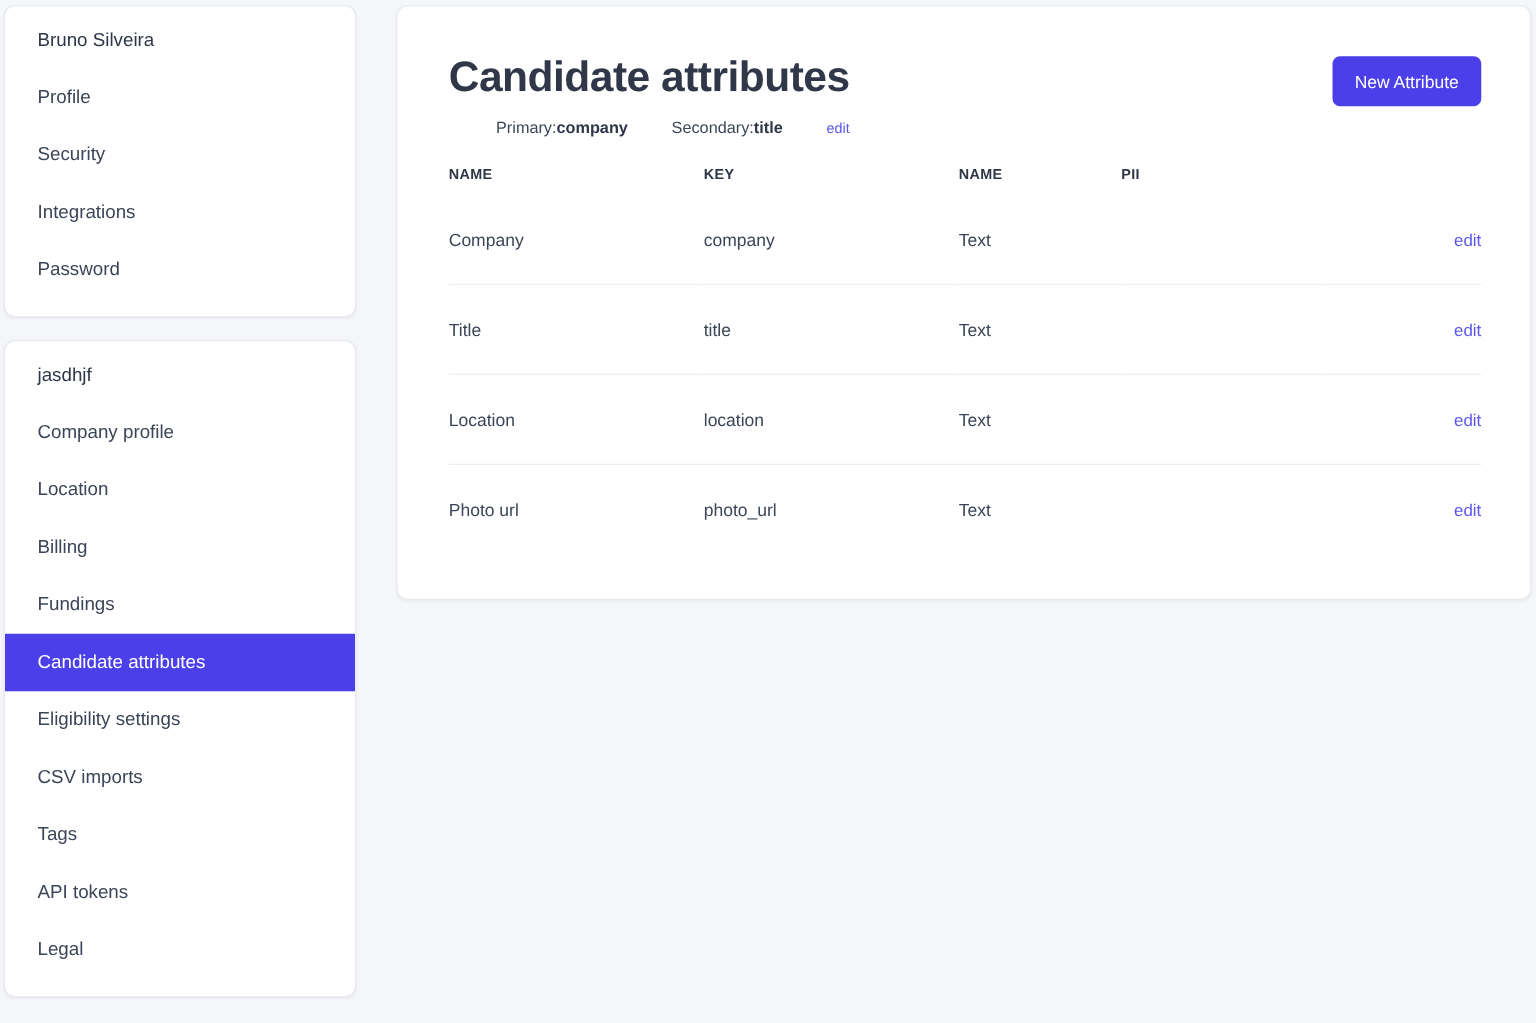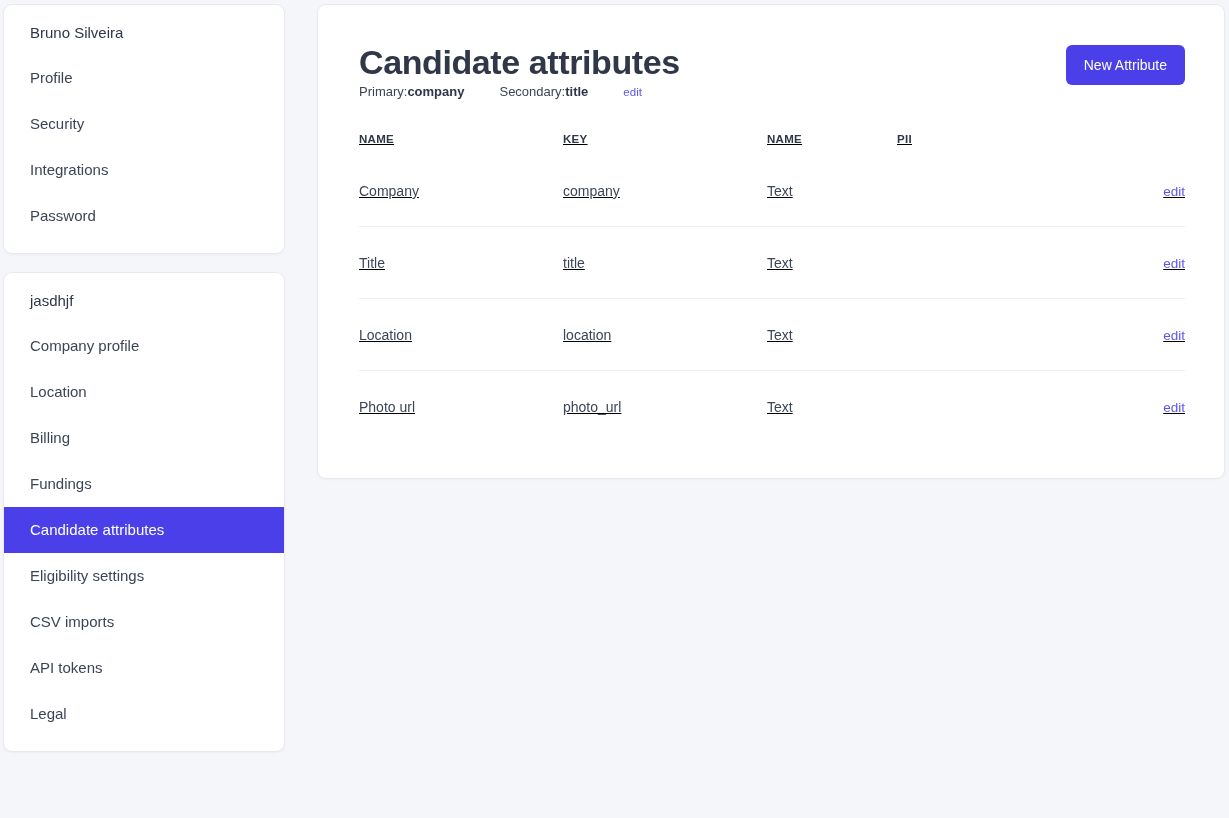--- a/index.html
+++ b/index.html
@@ -86,42 +86,43 @@
     border-radius: 6px;
     font-family: "Liberation Sans", sans-serif;
     font-size: 14px;
     padding: 12px 18px;
     cursor: pointer;
     white-space: nowrap;
     margin-top: 4px;
     margin-left: 14px;
   }
   .subline {
+    margin-top: 10px;
     font-size: 13px;
     color: #3c4557;
     display: flex;
     align-items: baseline;
     gap: 0;
     line-height: 18px;
+    justify-content: flex-end;
   }
   .subline .pair { margin-right: 35px; white-space: nowrap; }
   .subline .pair b { font-weight: bold; color: #2e3648; }
   .link-edit {
     color: #5b55ee;
     font-size: 11.5px;
     text-decoration: none;
     cursor: pointer;
   }
 
   
   table.attrs {
     width: 100%;
     border-collapse: collapse;
-    margin-top: 32px;
-    text-decoration: underline;
+    margin-top: 22px;
   }
   table.attrs th {
     text-align: left;
     font-size: 11.5px;
     font-weight: bold;
     color: #2e3648;
     letter-spacing: 0.3px;
     padding: 0 0 10px 0;
   }
   table.attrs td {
@@ -154,20 +155,21 @@
       </div>
       <div class="nav-card">
         <div class="nav-title">jasdhjf</div>
         <a class="nav-item" href="#">Company profile</a>
         <a class="nav-item" href="#">Location</a>
         <a class="nav-item" href="#">Billing</a>
         <a class="nav-item" href="#">Fundings</a>
         <a class="nav-item active" href="#">Candidate attributes</a>
         <a class="nav-item" href="#">Eligibility settings</a>
         <a class="nav-item" href="#">CSV imports</a>
+        <a class="nav-item" href="#">Tags</a>
         <a class="nav-item" href="#">API tokens</a>
         <a class="nav-item" href="#">Legal</a>
       </div>
     </nav>
 
   <section class="main-card">
 
     <div class="header-row">
       <div>
         <h1 class="page-title">Candidate attributes</h1>

